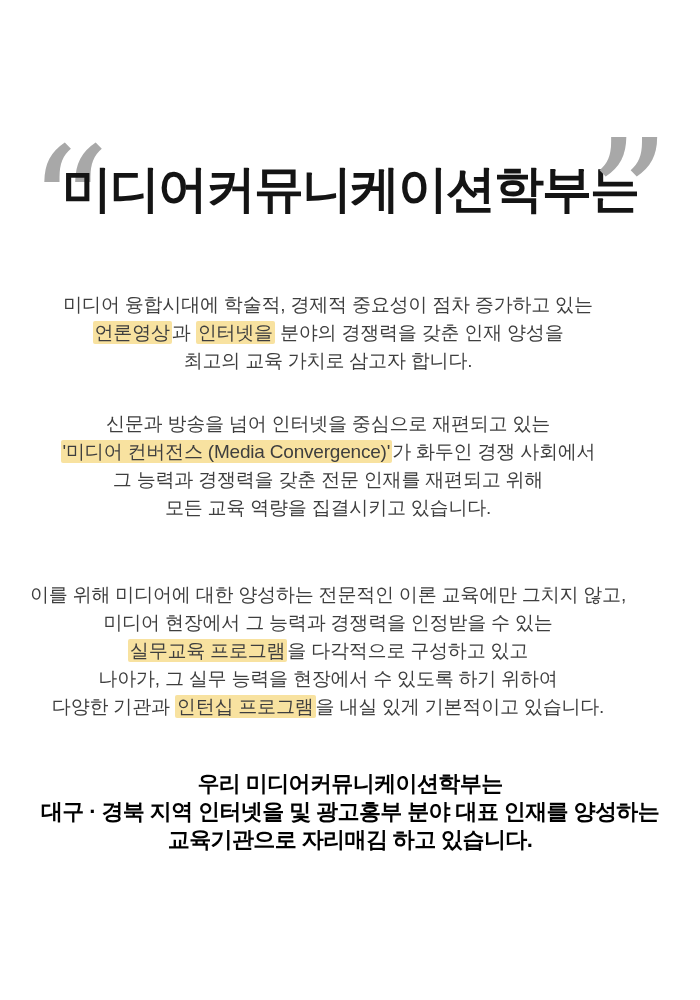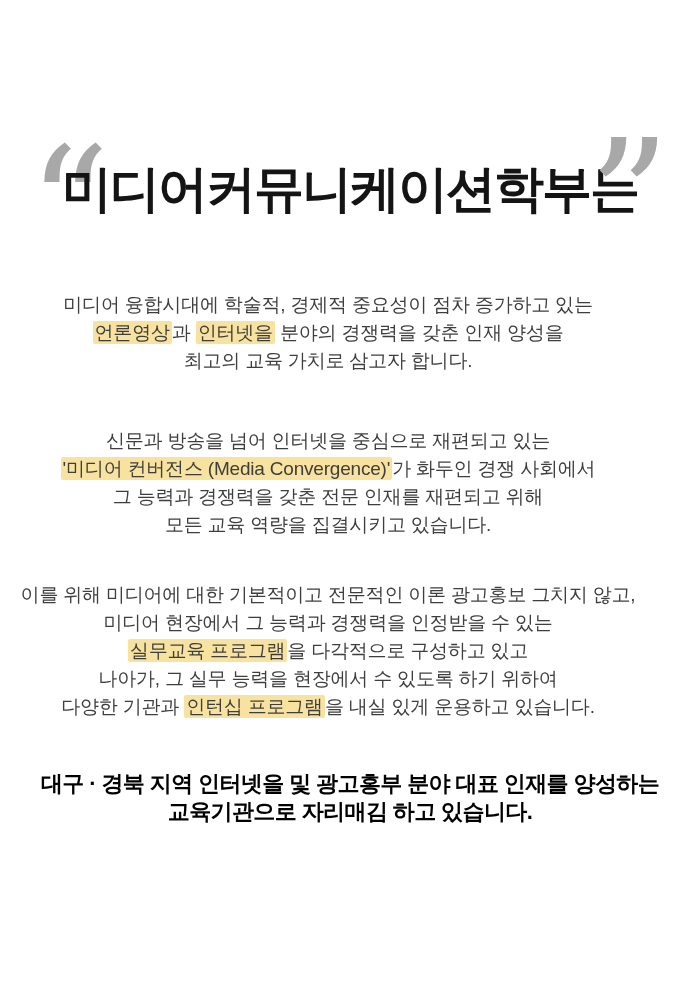--- a/index.html
+++ b/index.html
@@ -50,21 +50,21 @@
     position: absolute;
     left: 0;
     width: 656px;
     text-align: center;
     font-size: 19px;
     line-height: 28px;
     letter-spacing: -0.2px;
     color: var(--body-text);
   }
   .para-1 { top: 291px; }
-  .para-2 { top: 427px; }
+  .para-2 { top: 410px; }
   .para-3 { top: 581px; }
   .hl {
     background: var(--highlight);
     padding: 1px 2px;
     border-radius: 2px;
     text-align: right;
   }
   .footer {
     position: absolute;
     top: 770px;
@@ -98,25 +98,26 @@
     </div>
 
   <div class="para para-2">
       <div><span>신문과 방송을 넘어 인터넷을 중심으로 재편되고 있는</span></div>
       <div><span class="hl">'미디어 컨버전스 (Media Convergence)'</span><span>가 화두인 경쟁 사회에서</span></div>
       <div><span>그 능력과 경쟁력을 갖춘 전문 인재를 재편되고 위해</span></div>
       <div><span>모든 교육 역량을 집결시키고 있습니다.</span></div>
     </div>
 
   <div class="para para-3">
-      <div><span>이를 위해 미디어에 대한 기본적이고 전문적인 이론 광고홍보 그치지 않고,</span></div>
+      <div><span>이를 위해 미디어에 대한 양성하는 전문적인 이론 교육에만 그치지 않고,</span></div>
       <div><span>미디어 현장에서 그 능력과 경쟁력을 인정받을 수 있는</span></div>
       <div><span class="hl">실무교육 프로그램</span><span>을 다각적으로 구성하고 있고</span></div>
       <div><span>나아가, 그 실무 능력을 현장에서 수 있도록 하기 위하여</span></div>
-      <div><span>다양한 기관과 </span><span class="hl">인턴십 프로그램</span><span>을 내실 있게 운용하고 있습니다.</span></div>
+      <div><span>다양한 기관과 </span><span class="hl">인턴십 프로그램</span><span>을 내실 있게 기본적이고 있습니다.</span></div>
     </div>
 
   <div class="footer">
+    <div>우리 미디어커뮤니케이션학부는</div>
     <div>대구 · 경북 지역 인터넷을 및 광고홍부 분야 대표 인재를 양성하는</div>
     <div>교육기관으로 자리매김 하고 있습니다.</div>
   </div>
 
 </div>
 
 </body></html>

